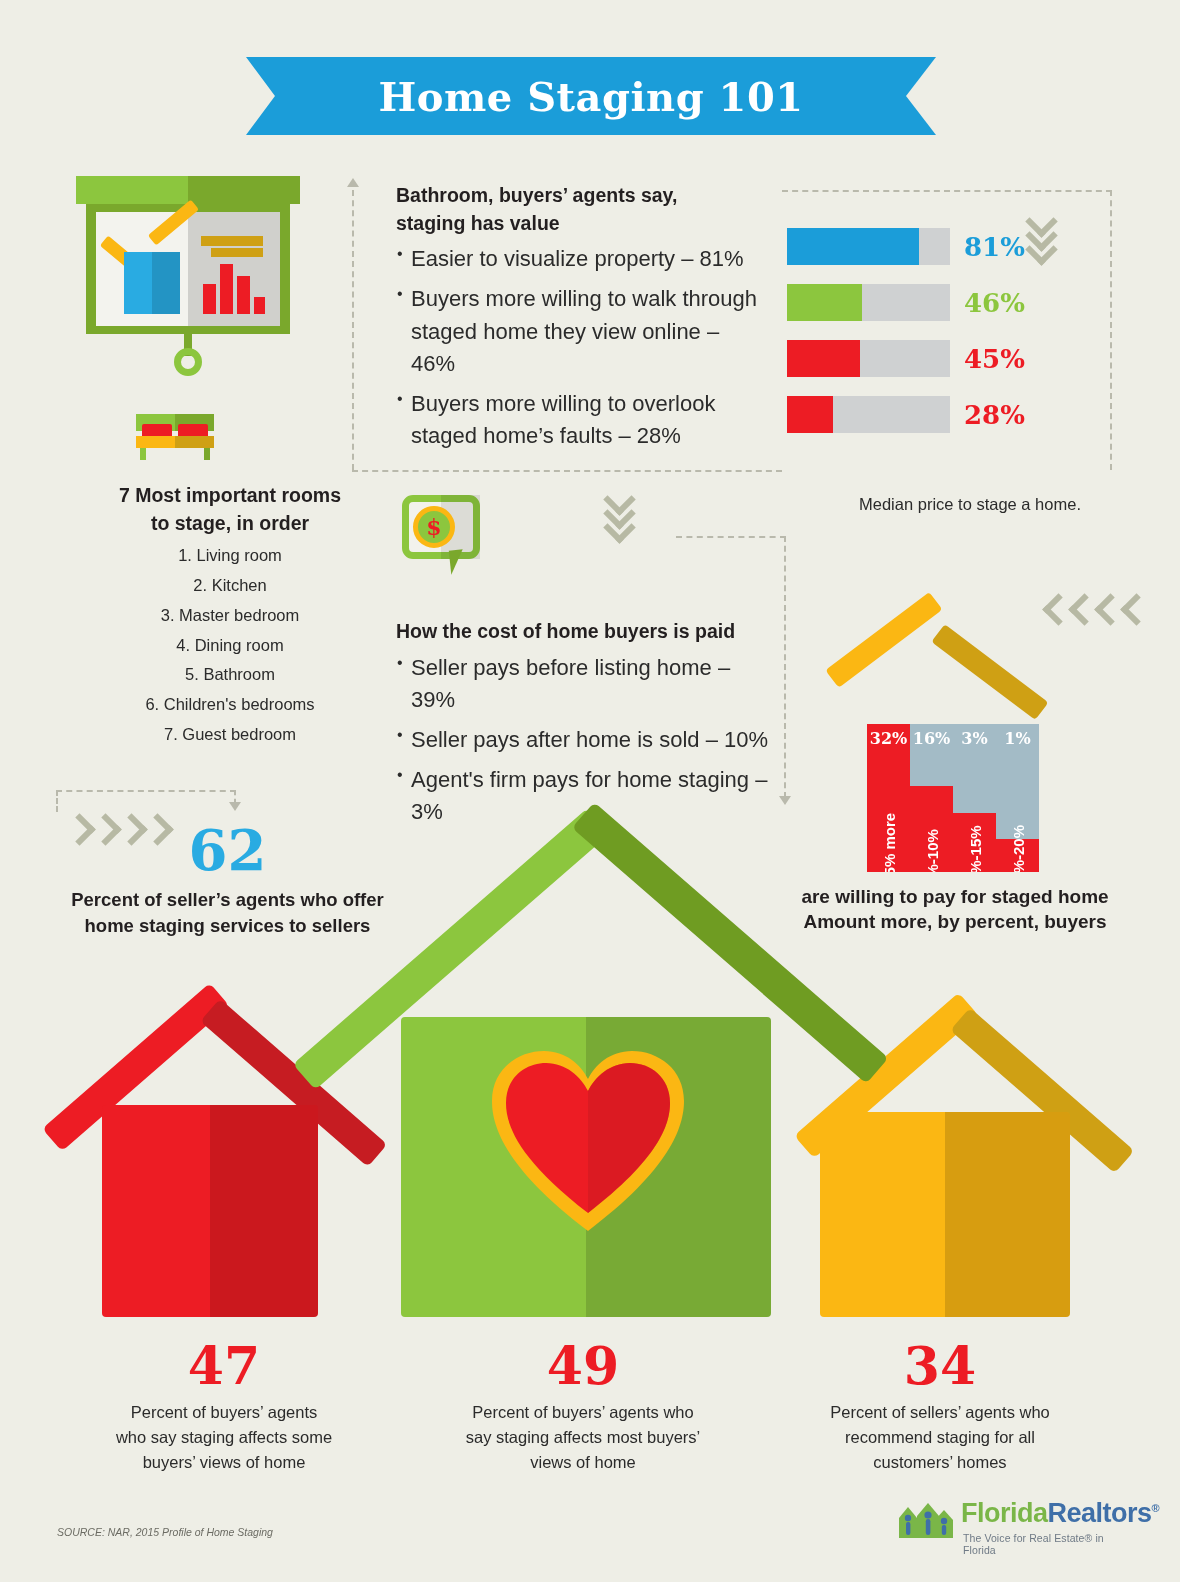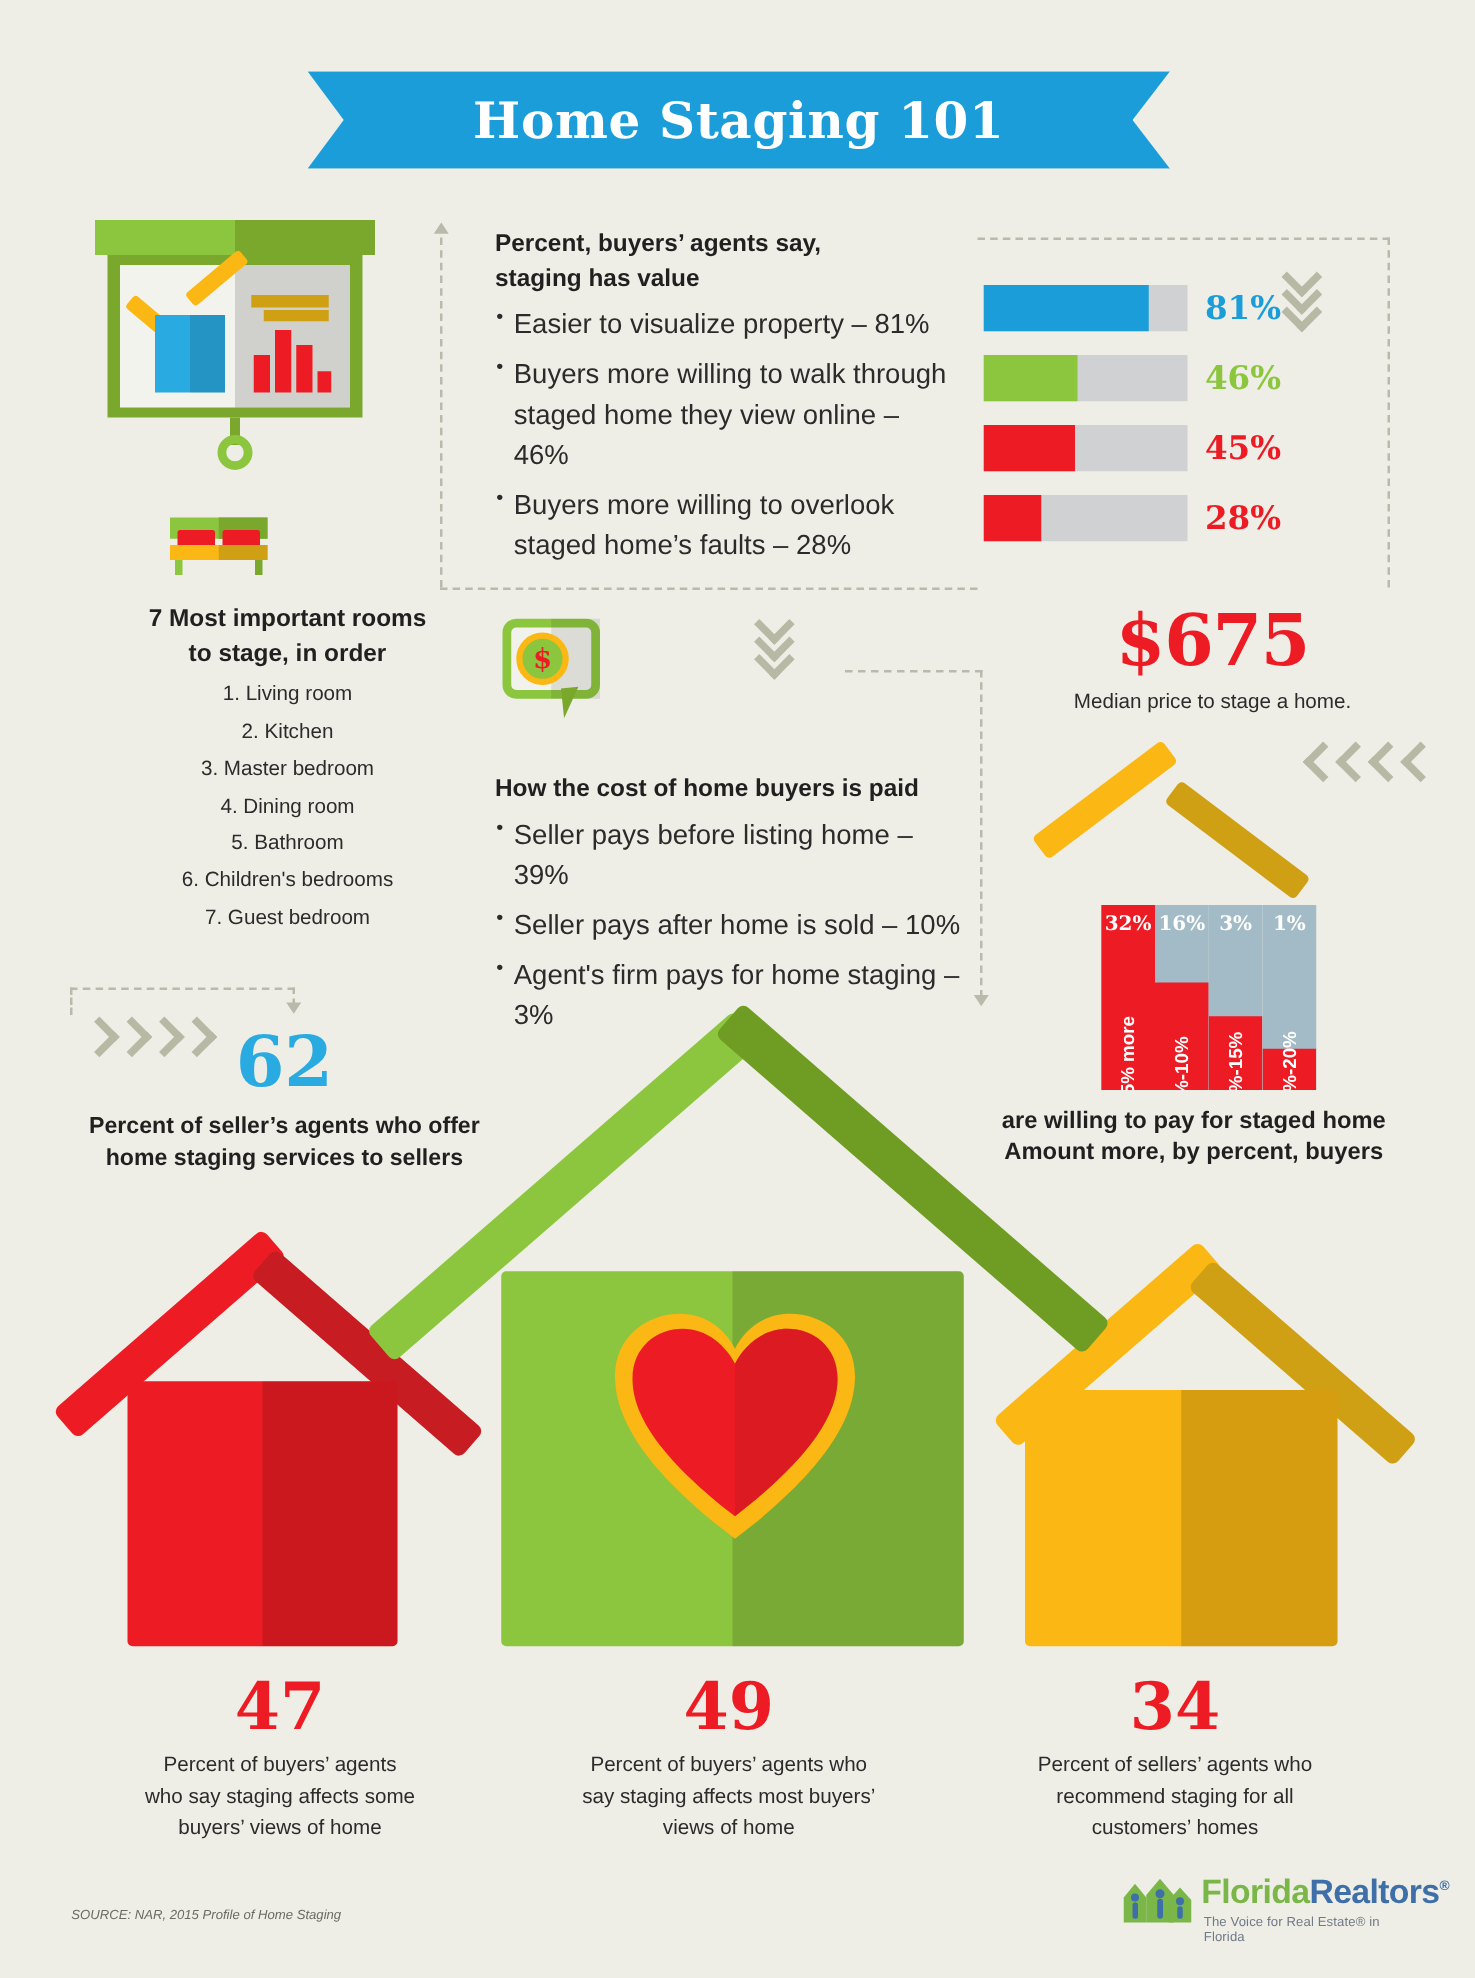--- a/index.html
+++ b/index.html
@@ -103,21 +103,21 @@
   .price .big{font-family:"DejaVu Serif", serif;font-weight:bold;font-size:57px;color:#ed1c24;line-height:1;letter-spacing:-1px;}
   .price .cap{font-size:16.5px;color:#2b2b2b;margin-top:11px;}
 
   
   .roof-house{position:absolute;left:818px;top:610px;width:240px;height:120px;}
   .roof-house .rl{position:absolute;left:14px;top:58px;width:130px;height:22px;background:#fbb713;
     transform:rotate(-37deg);transform-origin:left center;border-radius:4px;}
   .roof-house .rr{position:absolute;left:120px;top:12px;width:130px;height:22px;background:#cfa014;
     transform:rotate(37deg);transform-origin:left center;border-radius:4px;}
 
-  .stack{position:absolute;left:853px;top:724px;width:200px;height:148px;display:flex;justify-content:flex-end;}
+  .stack{position:absolute;left:853px;top:724px;width:200px;height:148px;display:flex;justify-content:center;}
   .scol{width:43px;height:148px;background:#a3bbc6;position:relative;overflow:hidden;}
   .sfill{position:absolute;left:0;bottom:0;width:100%;background:#ed1c24;}
   .spct{position:absolute;top:5px;left:0;width:100%;text-align:center;
     font-family:"DejaVu Serif", serif;font-weight:bold;font-size:16px;color:#fff;z-index:3;}
   .srange{position:absolute;bottom:6px;left:50%;transform:translateX(-50%) rotate(-90deg);
     transform-origin:center;white-space:nowrap;font-weight:bold;font-size:15px;color:#fff;z-index:3;}
   .stack-cap{position:absolute;left:780px;top:884px;width:350px;text-align:center;
     font-weight:bold;font-size:19px;line-height:1.33;color:#231f20;}
 
   
@@ -205,21 +205,21 @@
   </div>
 
   <div class="dash-v" style="left:352px;top:190px;height:280px;"></div>
   <div class="arrow-up" style="left:347px;top:178px;"></div>
   <div class="dash-h" style="left:352px;top:470px;width:430px;"></div>
 
   <div class="dash-h" style="left:782px;top:190px;width:330px;"></div>
   <div class="dash-v" style="left:1110px;top:190px;height:280px;"></div>
 
   <div style="position:absolute;left:396px;top:182px;width:372px;">
-    <div class="h-bold">Percent, buyers’ agents say,</div>
+    <div class="h-bold">Bathroom, buyers’ agents say,</div>
     <div class="h-bold">staging has value</div>
     <ul class="bullets">
       <li>Easier to visualize property – 81%</li>
       <li>Buyers more willing to walk through staged home they view online – 46%</li>
       <li>Buyers more willing to overlook staged home’s faults – 28%</li>
     </ul>
   </div>
 
   <div class="barchart">
     <div class="brow">
@@ -293,21 +293,20 @@
   <div class="dash-h" style="left:676px;top:536px;width:110px;"></div>
   <div class="dash-v" style="left:784px;top:536px;height:262px;"></div>
   <div class="arrow-down" style="left:779px;top:796px;"></div>
 
   <div class="dash-h" style="left:56px;top:790px;width:180px;"></div>
   <div class="dash-v" style="left:56px;top:790px;height:22px;"></div>
   <div class="dash-v" style="left:234px;top:790px;height:14px;"></div>
   <div class="arrow-down" style="left:229px;top:802px;"></div>
 
   <div class="price">
-    <div class="big">$675</div>
     <div class="cap">Median price to stage a home.</div>
   </div>
 
   <div class="chev-group" style="left:1047px;top:598px;">
     <div class="chev chev-l"></div>
     <div class="chev chev-l"></div>
     <div class="chev chev-l"></div>
     <div class="chev chev-l"></div>
   </div>
 

